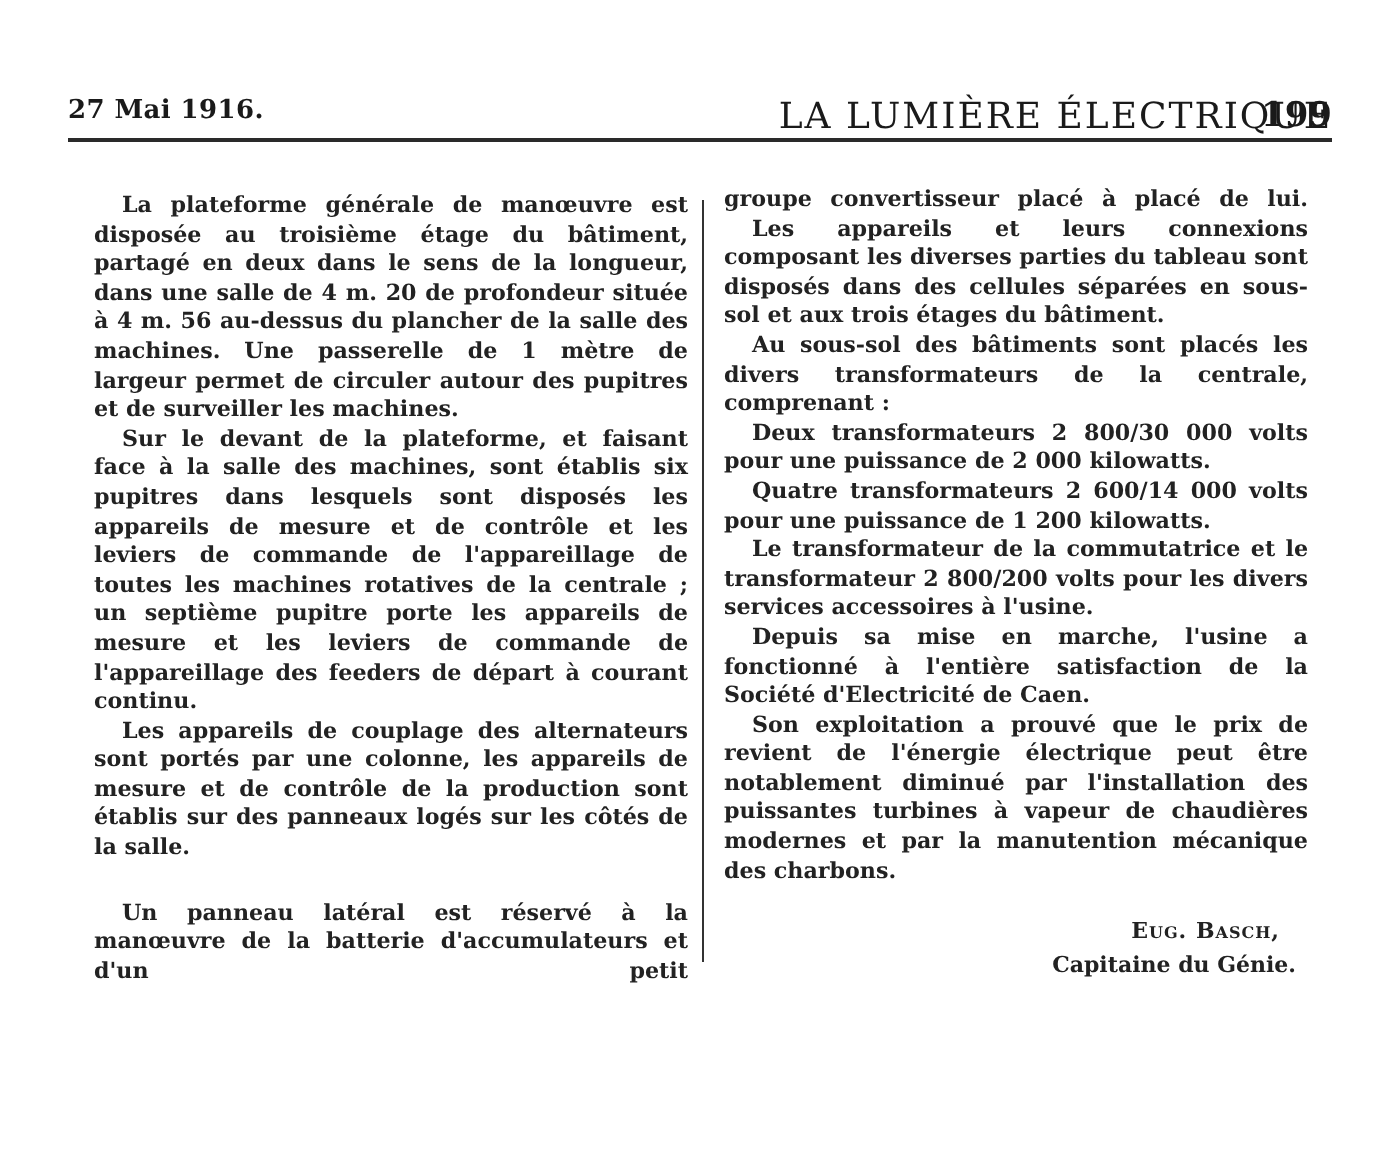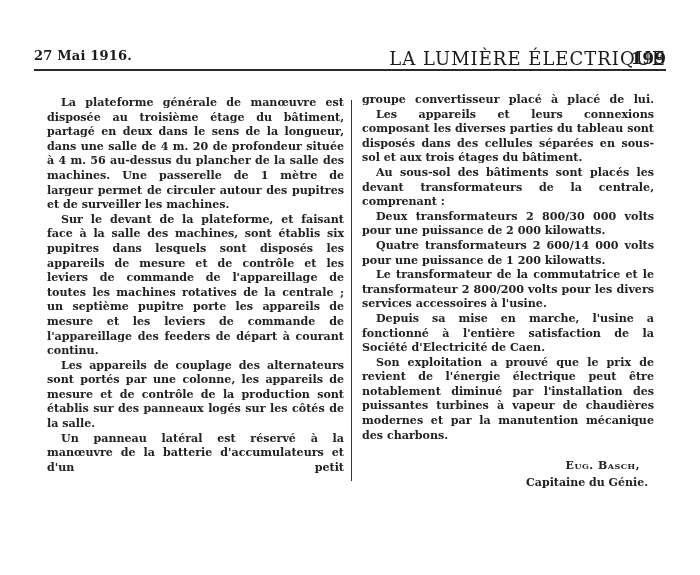--- a/index.html
+++ b/index.html
@@ -30,29 +30,29 @@
     <span class="hdr-date">27 Mai 1916.</span>
     <span class="hdr-title">LA LUMIÈRE ÉLECTRIQUE</span>
     <span class="hdr-page">199</span>
   </div>
   <div class="rule"></div>
 
   <div class="col col-left">
     <p>La plateforme générale de manœuvre est disposée au troisième étage du bâtiment, partagé en deux dans le sens de la longueur, dans une salle de 4 m. 20 de profondeur située à 4 m. 56 au-dessus du plancher de la salle des machines. Une passerelle de 1 mètre de largeur permet de circuler autour des pupitres et de surveiller les machines.</p>
     <p>Sur le devant de la plateforme, et faisant face à la salle des machines, sont établis six pupitres dans lesquels sont disposés les appareils de mesure et de contrôle et les leviers de commande de l'appareillage de toutes les machines rotatives de la centrale ; un septième pupitre porte les appareils de mesure et les leviers de commande de l'appareillage des feeders de départ à courant continu.</p>
     <p>Les appareils de couplage des alternateurs sont portés par une colonne, les appareils de mesure et de contrôle de la production sont établis sur des panneaux logés sur les côtés de la salle.</p>
-    <p style="text-align-last:justify;">Un panneau latéral est réservé à la manœuvre de la batterie d'accumulateurs et d'un petit</p>
+    <p style="text-align-last:justify;margin-top:18px;">Un panneau latéral est réservé à la manœuvre de la batterie d'accumulateurs et d'un petit</p>
   </div>
 
   <div class="divider"></div>
 
   <div class="col col-right">
     <p class="noindent" style="text-align-last:justify;">groupe convertisseur placé à placé de lui.</p>
     <p>Les appareils et leurs connexions composant les diverses parties du tableau sont disposés dans des cellules séparées en sous-sol et aux trois étages du bâtiment.</p>
-    <p>Au sous-sol des bâtiments sont placés les devant transformateurs de la centrale, comprenant :</p>
+    <p>Au sous-sol des bâtiments sont placés les divers transformateurs de la centrale, comprenant :</p>
     <p>Deux transformateurs 2 800/30 000 volts pour une puissance de 2 000 kilowatts.</p>
     <p>Quatre transformateurs 2 600/14 000 volts pour une puissance de 1 200 kilowatts.</p>
     <p>Le transformateur de la commutatrice et le transformateur 2 800/200 volts pour les divers services accessoires à l'usine.</p>
     <p>Depuis sa mise en marche, l'usine a fonctionné à l'entière satisfaction de la Société d'Electricité de Caen.</p>
     <p>Son exploitation a prouvé que le prix de revient de l'énergie électrique peut être notablement diminué par l'installation des puissantes turbines à vapeur de chaudières modernes et par la manutention mécanique des charbons.</p>
     <div class="sig">
       <span class="sig-name">Eug. Basch,</span>
       <span class="sig-role">Capitaine du Génie.</span>
     </div>
   </div>

